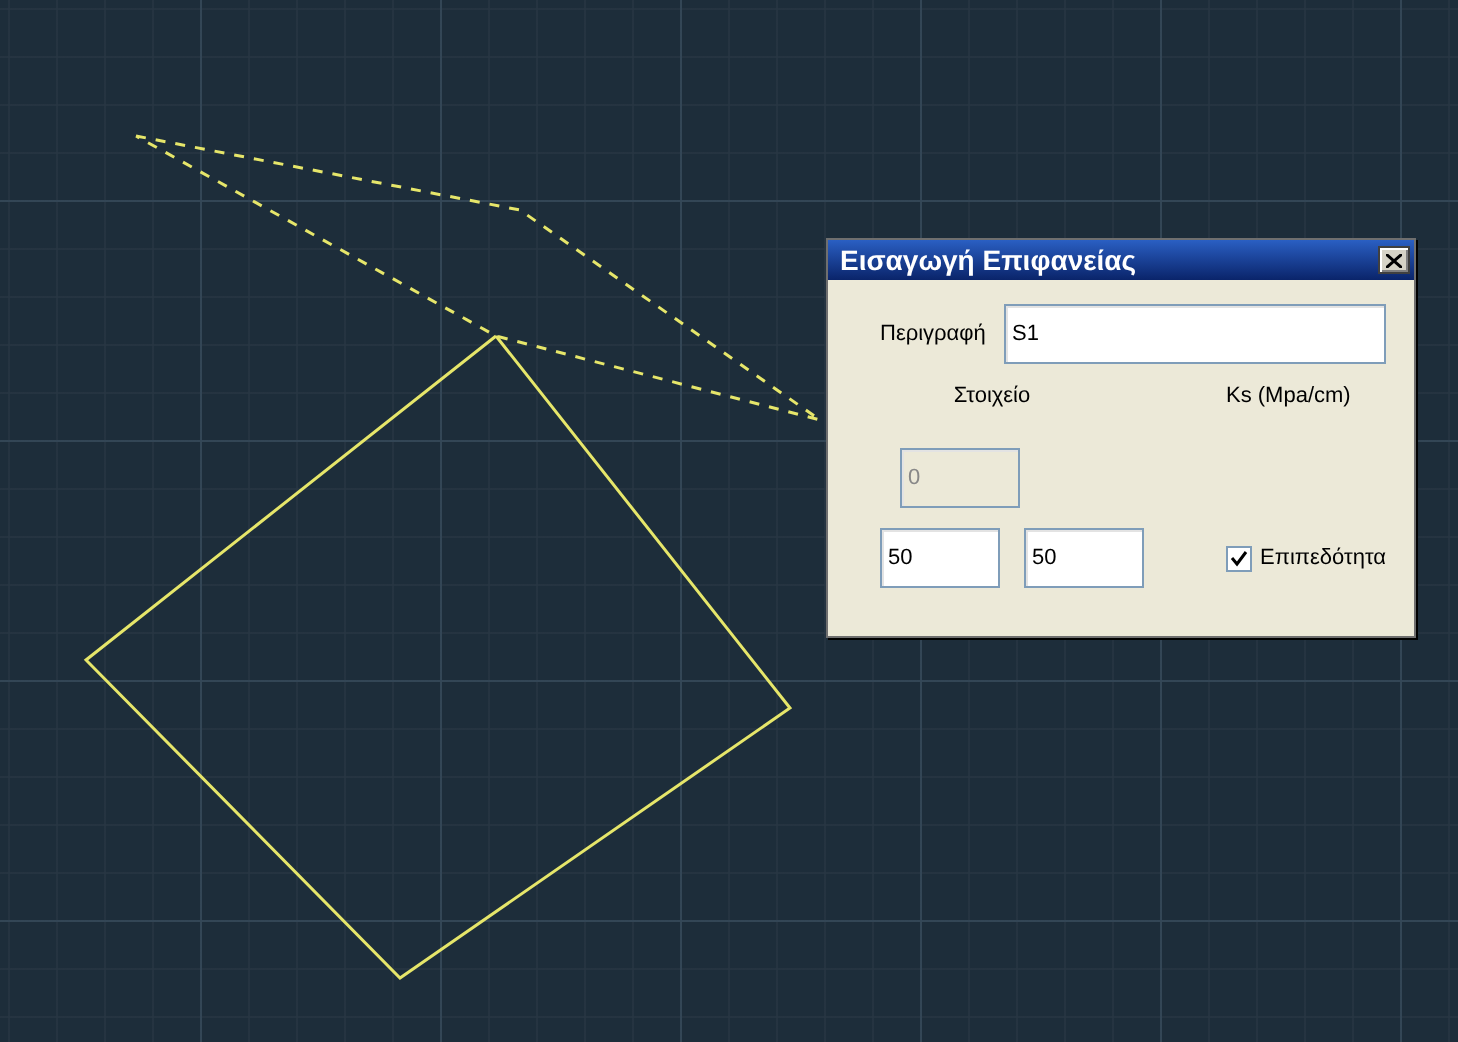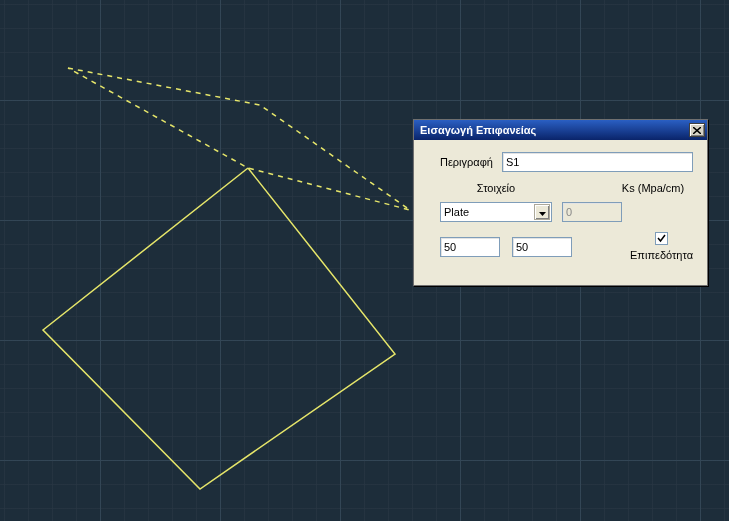--- a/index.html
+++ b/index.html
@@ -34,39 +34,39 @@
     font-size: 11px;
     color: #000;
   }
   .titlebar {
     display: flex; align-items: center;
     height: 20px;
     background: linear-gradient(to bottom, #2a5fc3 0%, #0a246a 100%);
     color: #fff;
     padding: 0 2px 0 6px;
     font-weight: bold;
-    font-size: 11px;
+    font-size: 14px;
   }
   .titlebar .title { flex: 1; }
   .close-btn {
     width: 16px; height: 14px;
     background: #d6d3c6;
     border: 1px solid #404040;
     box-shadow: inset 1px 1px 0 #fff, inset -1px -1px 0 #808080;
     display: flex; align-items: center; justify-content: center;
     color: #000;
     cursor: pointer;
   }
   .close-btn svg { display:block; }
 
   .dlg-body { padding: 12px 14px 14px 26px; }
   .row { display: flex; align-items: center; margin-bottom: 10px; }
   .lbl { color: #000; }
   .txt {
-    height: 20px;
+    height: 30px;
     border: 1px solid #7f9db9;
     background: #fff;
     padding: 1px 3px;
     font: inherit;
     box-shadow: inset 1px 1px 0 #e3e3e3;
   }
   .txt.readonly { background: #ece9d8; color: #888; }
   .select-wrap {
     position: relative;
     height: 20px;
@@ -76,21 +76,21 @@
     padding-left: 3px;
   }
   .select-btn {
     position: absolute; right: 1px; top: 1px; bottom: 1px;
     width: 16px;
     background: #ece9d8;
     border: 1px solid #aca899;
     box-shadow: inset 1px 1px 0 #fff, inset -1px -1px 0 #808080;
     display: flex; align-items: center; justify-content: center;
   }
-  .chk-wrap { display: flex; align-items: center; gap: 4px; flex-direction: column; }
+  .chk-wrap { display: flex; align-items: flex-start; gap: 4px; }
   .chk {
     width: 13px; height: 13px;
     border: 1px solid #7f9db9;
     background: #fff;
     display: flex; align-items: center; justify-content: center;
   }
   .chk svg { display:block; }
   .btn {
     height: 22px;
     background: #ece9d8;
@@ -125,37 +125,27 @@
       </div>
     </div>
 
     <div class="dlg-body">
 
       <div class="row">
         <span class="lbl" style="width:62px">Περιγραφή</span>
         <input class="txt" style="flex: 1 1 0%;" value="S1">
       </div>
 
-      <div class="row" style="margin-bottom:8px">
+      <div class="row" style="margin-bottom:20px">
         <span class="lbl" style="width:112px; text-align:center">Στοιχείο</span>
         <span style="flex:1"></span>
-        <span class="lbl" style="width:80px; text-align:center">Ks (Mpa/cm)</span>
+        <span class="lbl" style="width:80px; ">Ks (Mpa/cm)</span>
       </div>
 
       <div class="row">
-        <div class="select-wrap" style="width:112px">
-          <span>Plate</span>
-          <div class="select-btn">
-            <span>
-              <svg width="7" height="4" viewBox="0 0 7 4">
-                  <path d="M0 0 L3.5 4 L7 0 Z" fill="#000"></path>
-                </svg>
-            </span>
-          </div>
-        </div>
         <span style="width:10px"></span>
         <input class="txt readonly" style="width: 60px;" readonly="" value="0">
       </div>
 
 
       <div class="row" style="align-items:center">
         <input class="txt" style="width: 60px;" value="50">
         <span style="width:12px"></span>
         <input class="txt" style="width: 60px;" value="50">
         <span style="flex:1"></span>

